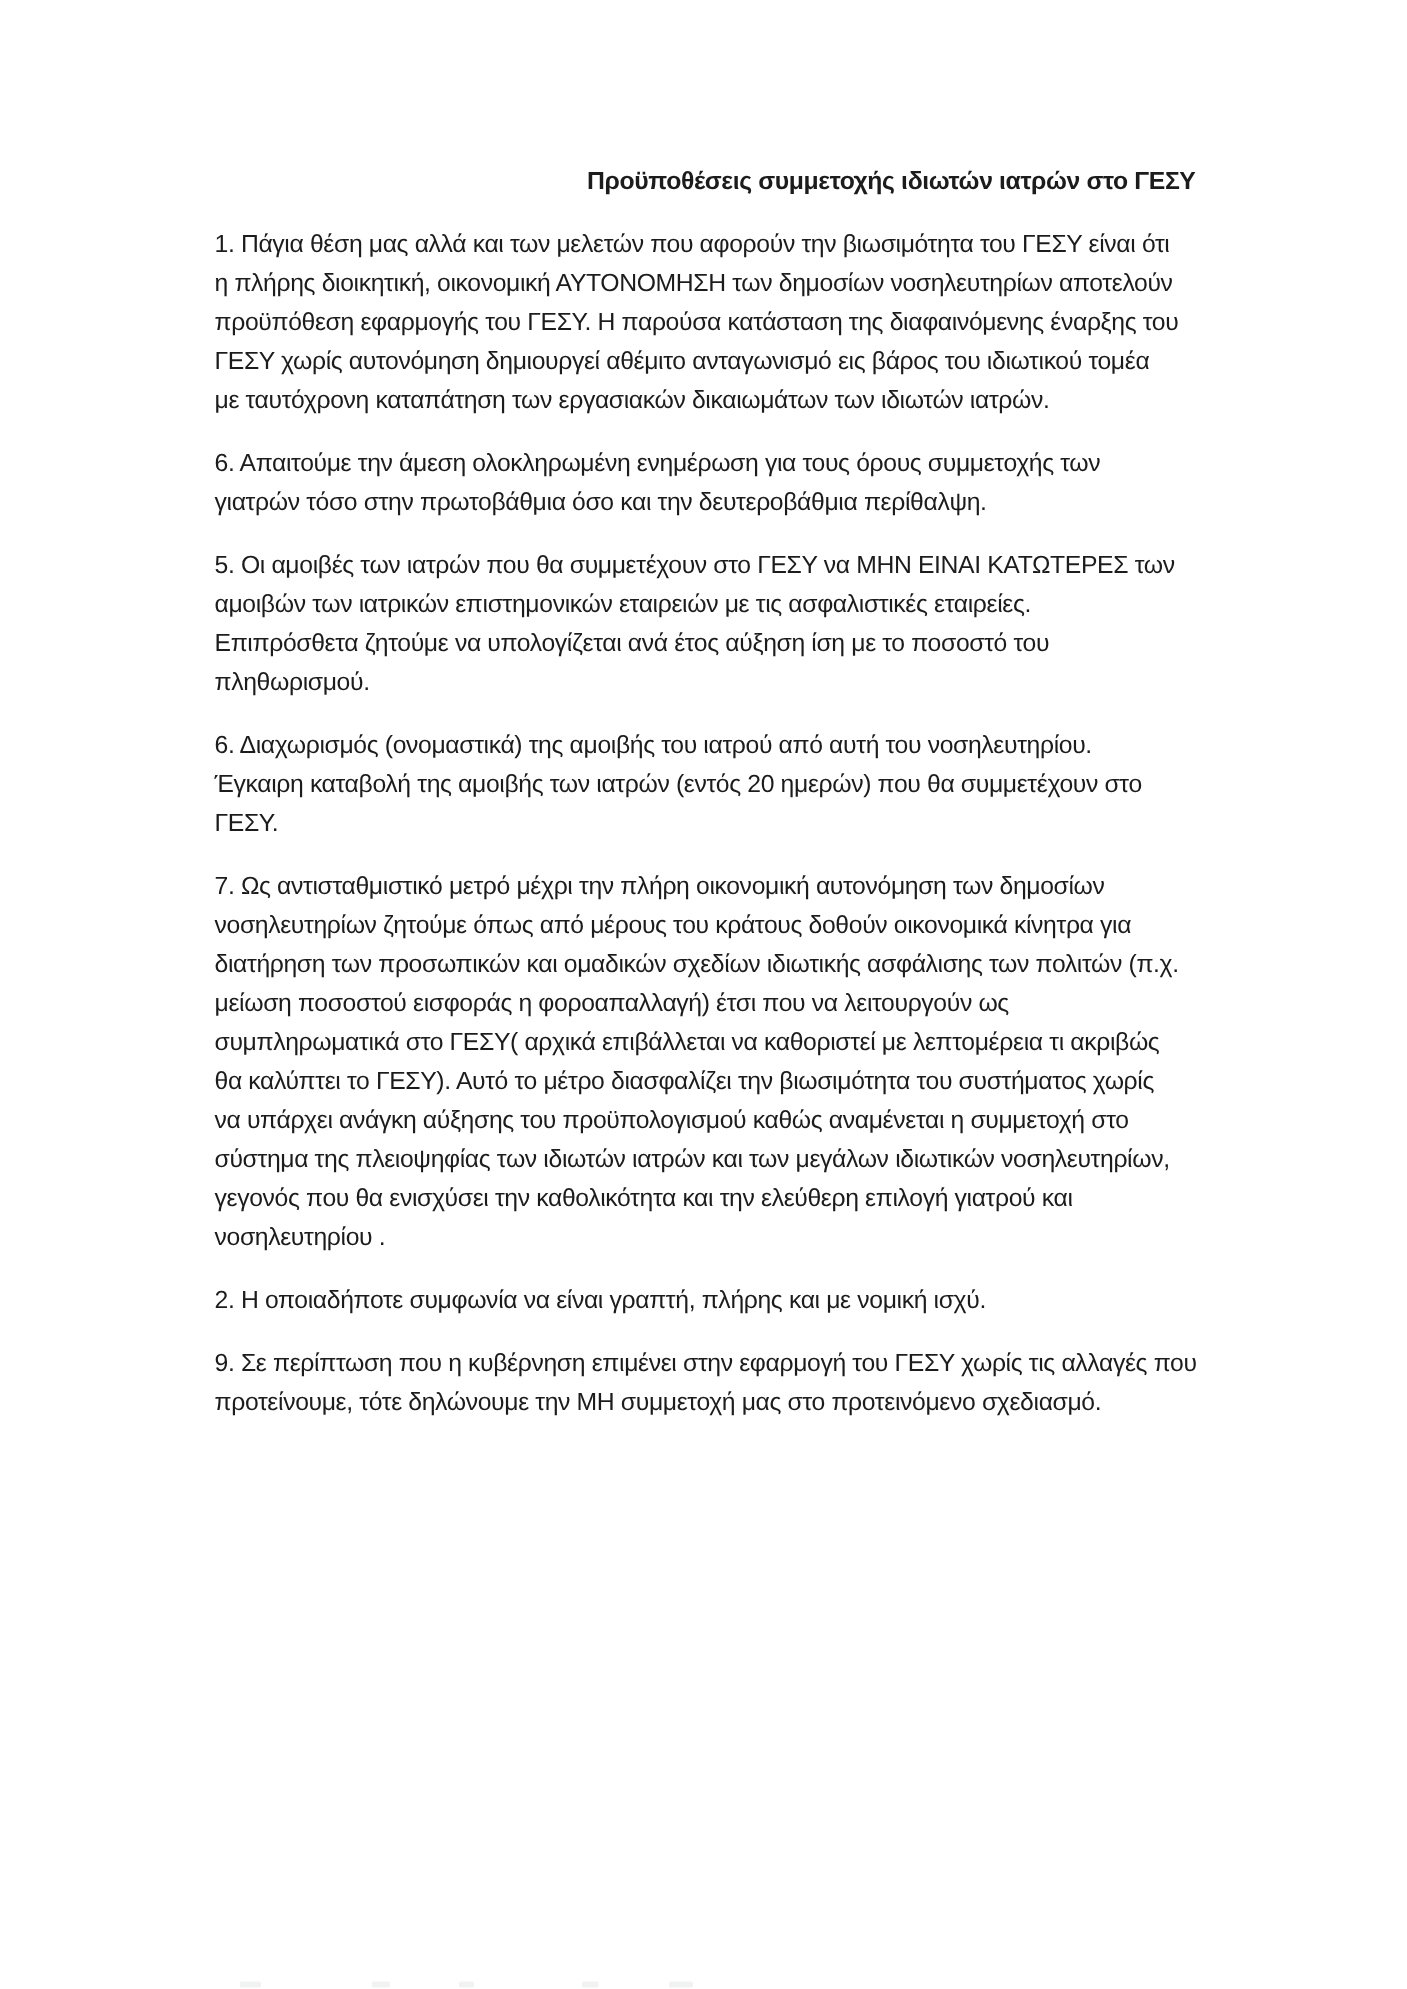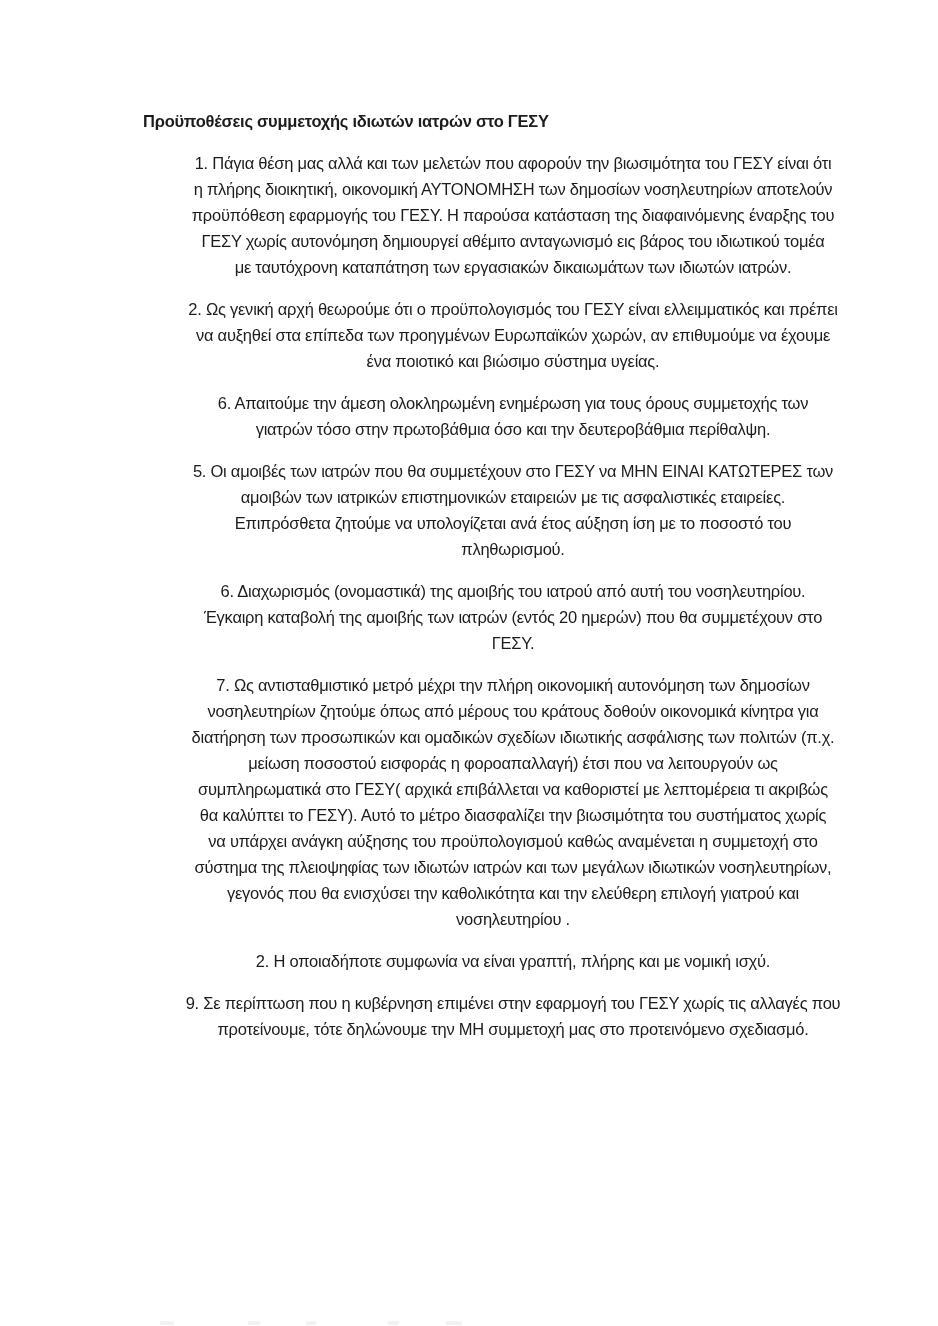--- a/index.html
+++ b/index.html
@@ -17,35 +17,35 @@
     color: #1c1c1c;
   }
   .content {
     position: absolute;
     left: 143px;
     top: 108px;
     width: 740px;
   }
   .doc-title {
     width: 654px;
-    text-align: left;
+    text-align: right;
     font-weight: bold;
     font-size: 16.5px;
     line-height: 26px;
     letter-spacing: -0.015em;
     margin: 0 0 14px 0;
     white-space: pre-line;
   }
   .para {
     font-size: 16.5px;
     line-height: 26px;
     letter-spacing: -0.015em;
     margin: 16px 0 12px 0;
     white-space: pre-line;
-    text-align: center;
+    text-align: left;
   }
   
   .scan-artifacts {
     position: absolute;
     left: 0;
     bottom: 0;
     width: 938px;
     height: 8px;
   }
   .scan-artifacts .speck {
@@ -67,23 +67,20 @@
 <div class="page">
   <div class="content">
 
     <h1 class="doc-title">Προϋποθέσεις συμμετοχής ιδιωτών ιατρών στο ΓΕΣΥ</h1>
 
     <p class="para">1. Πάγια θέση μας αλλά και των μελετών που αφορούν την βιωσιμότητα του ΓΕΣΥ είναι ότι
 η πλήρης διοικητική, οικονομική ΑΥΤΟΝΟΜΗΣΗ των δημοσίων νοσηλευτηρίων αποτελούν
 προϋπόθεση εφαρμογής του ΓΕΣΥ. Η παρούσα κατάσταση της διαφαινόμενης έναρξης του
 ΓΕΣΥ χωρίς αυτονόμηση δημιουργεί αθέμιτο ανταγωνισμό εις βάρος του ιδιωτικού τομέα
 με ταυτόχρονη καταπάτηση των εργασιακών δικαιωμάτων των ιδιωτών ιατρών.</p>
-    <p class="para">2. Ως γενική αρχή θεωρούμε ότι ο προϋπολογισμός του ΓΕΣΥ είναι ελλειμματικός και πρέπει
-να αυξηθεί στα επίπεδα των προηγμένων Ευρωπαϊκών χωρών, αν επιθυμούμε να έχουμε
-ένα ποιοτικό και βιώσιμο σύστημα υγείας.</p>
     <p class="para">6. Απαιτούμε την άμεση ολοκληρωμένη ενημέρωση για τους όρους συμμετοχής των
 γιατρών τόσο στην πρωτοβάθμια όσο και την δευτεροβάθμια περίθαλψη.</p>
     <p class="para">5. Οι αμοιβές των ιατρών που θα συμμετέχουν στο ΓΕΣΥ να ΜΗΝ ΕΙΝΑΙ ΚΑΤΩΤΕΡΕΣ των
 αμοιβών των ιατρικών επιστημονικών εταιρειών με τις ασφαλιστικές εταιρείες.
 Επιπρόσθετα ζητούμε να υπολογίζεται ανά έτος αύξηση ίση με το ποσοστό του
 πληθωρισμού.</p>
     <p class="para">6. Διαχωρισμός (ονομαστικά) της αμοιβής του ιατρού από αυτή του νοσηλευτηρίου.
 Έγκαιρη καταβολή της αμοιβής των ιατρών (εντός 20 ημερών) που θα συμμετέχουν στο
 ΓΕΣΥ.</p>
     <p class="para">7. Ως αντισταθμιστικό μετρό μέχρι την πλήρη οικονομική αυτονόμηση των δημοσίων

